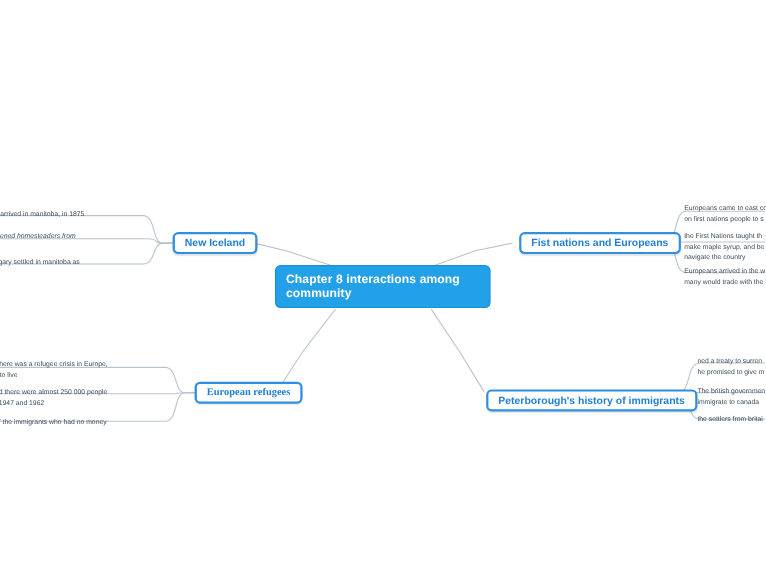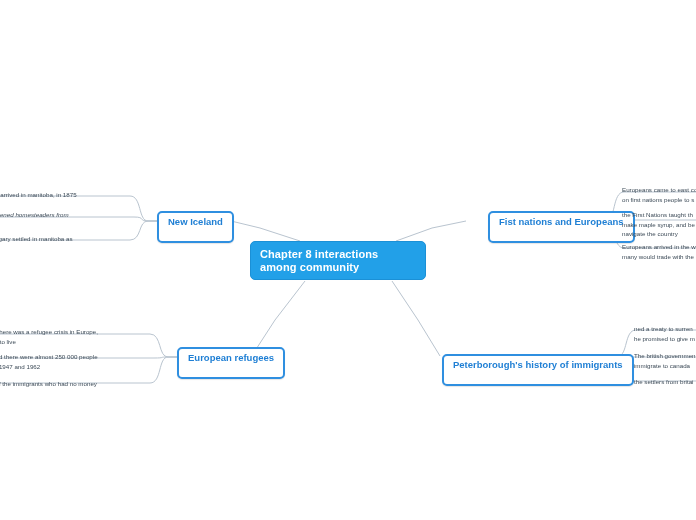--- a/index.html
+++ b/index.html
@@ -26,21 +26,21 @@
     width: 696px;
     height: 520px;
     pointer-events: none;
   }
 
   
   .root-node {
     position: absolute;
     left: 250px;
     top: 241px;
-    width: 176px;
+    width: 196px;
     height: 39px;
     box-sizing: border-box;
     background: #22a0e8;
     border: 1px solid #1b90d6;
     border-radius: 5px;
     color: #ffffff;
     font-size: 11px;
     font-weight: bold;
     line-height: 13px;
     padding: 6px 9px 0 9px;
@@ -50,30 +50,30 @@
   
   .branch-node {
     position: absolute;
     box-sizing: border-box;
     background: #ffffff;
     border: 2px solid #2f8fe0;
     border-radius: 5px;
     color: #1f7fd4;
     font-size: 9.5px;
     font-weight: bold;
-    height: 32px;
+    height: 20px;
     line-height: 17px;
     white-space: nowrap;
     padding: 0 9px;
     box-shadow: 0 1px 1px rgba(0,0,0,0.10);
   }
 
   .bn-new-iceland      { left: 157px; top: 211px; }
-  .bn-european-ref     { left: 177px; top: 347px; }
-  .bn-first-nations    { left: 472px; top: 211px; margin-left: 16px; }
+  .bn-european-ref     { left: 177px; top: 347px; font-family: Liberation Serif, serif; }
+  .bn-first-nations    { left: 472px; top: 211px; }
   .bn-peterborough     { left: 442px; top: 354px; }
 
   
   .leaf {
     position: absolute;
     color: #3c4a57;
     font-size: 6.2px;
     line-height: 9.5px;
     white-space: pre;
   }

